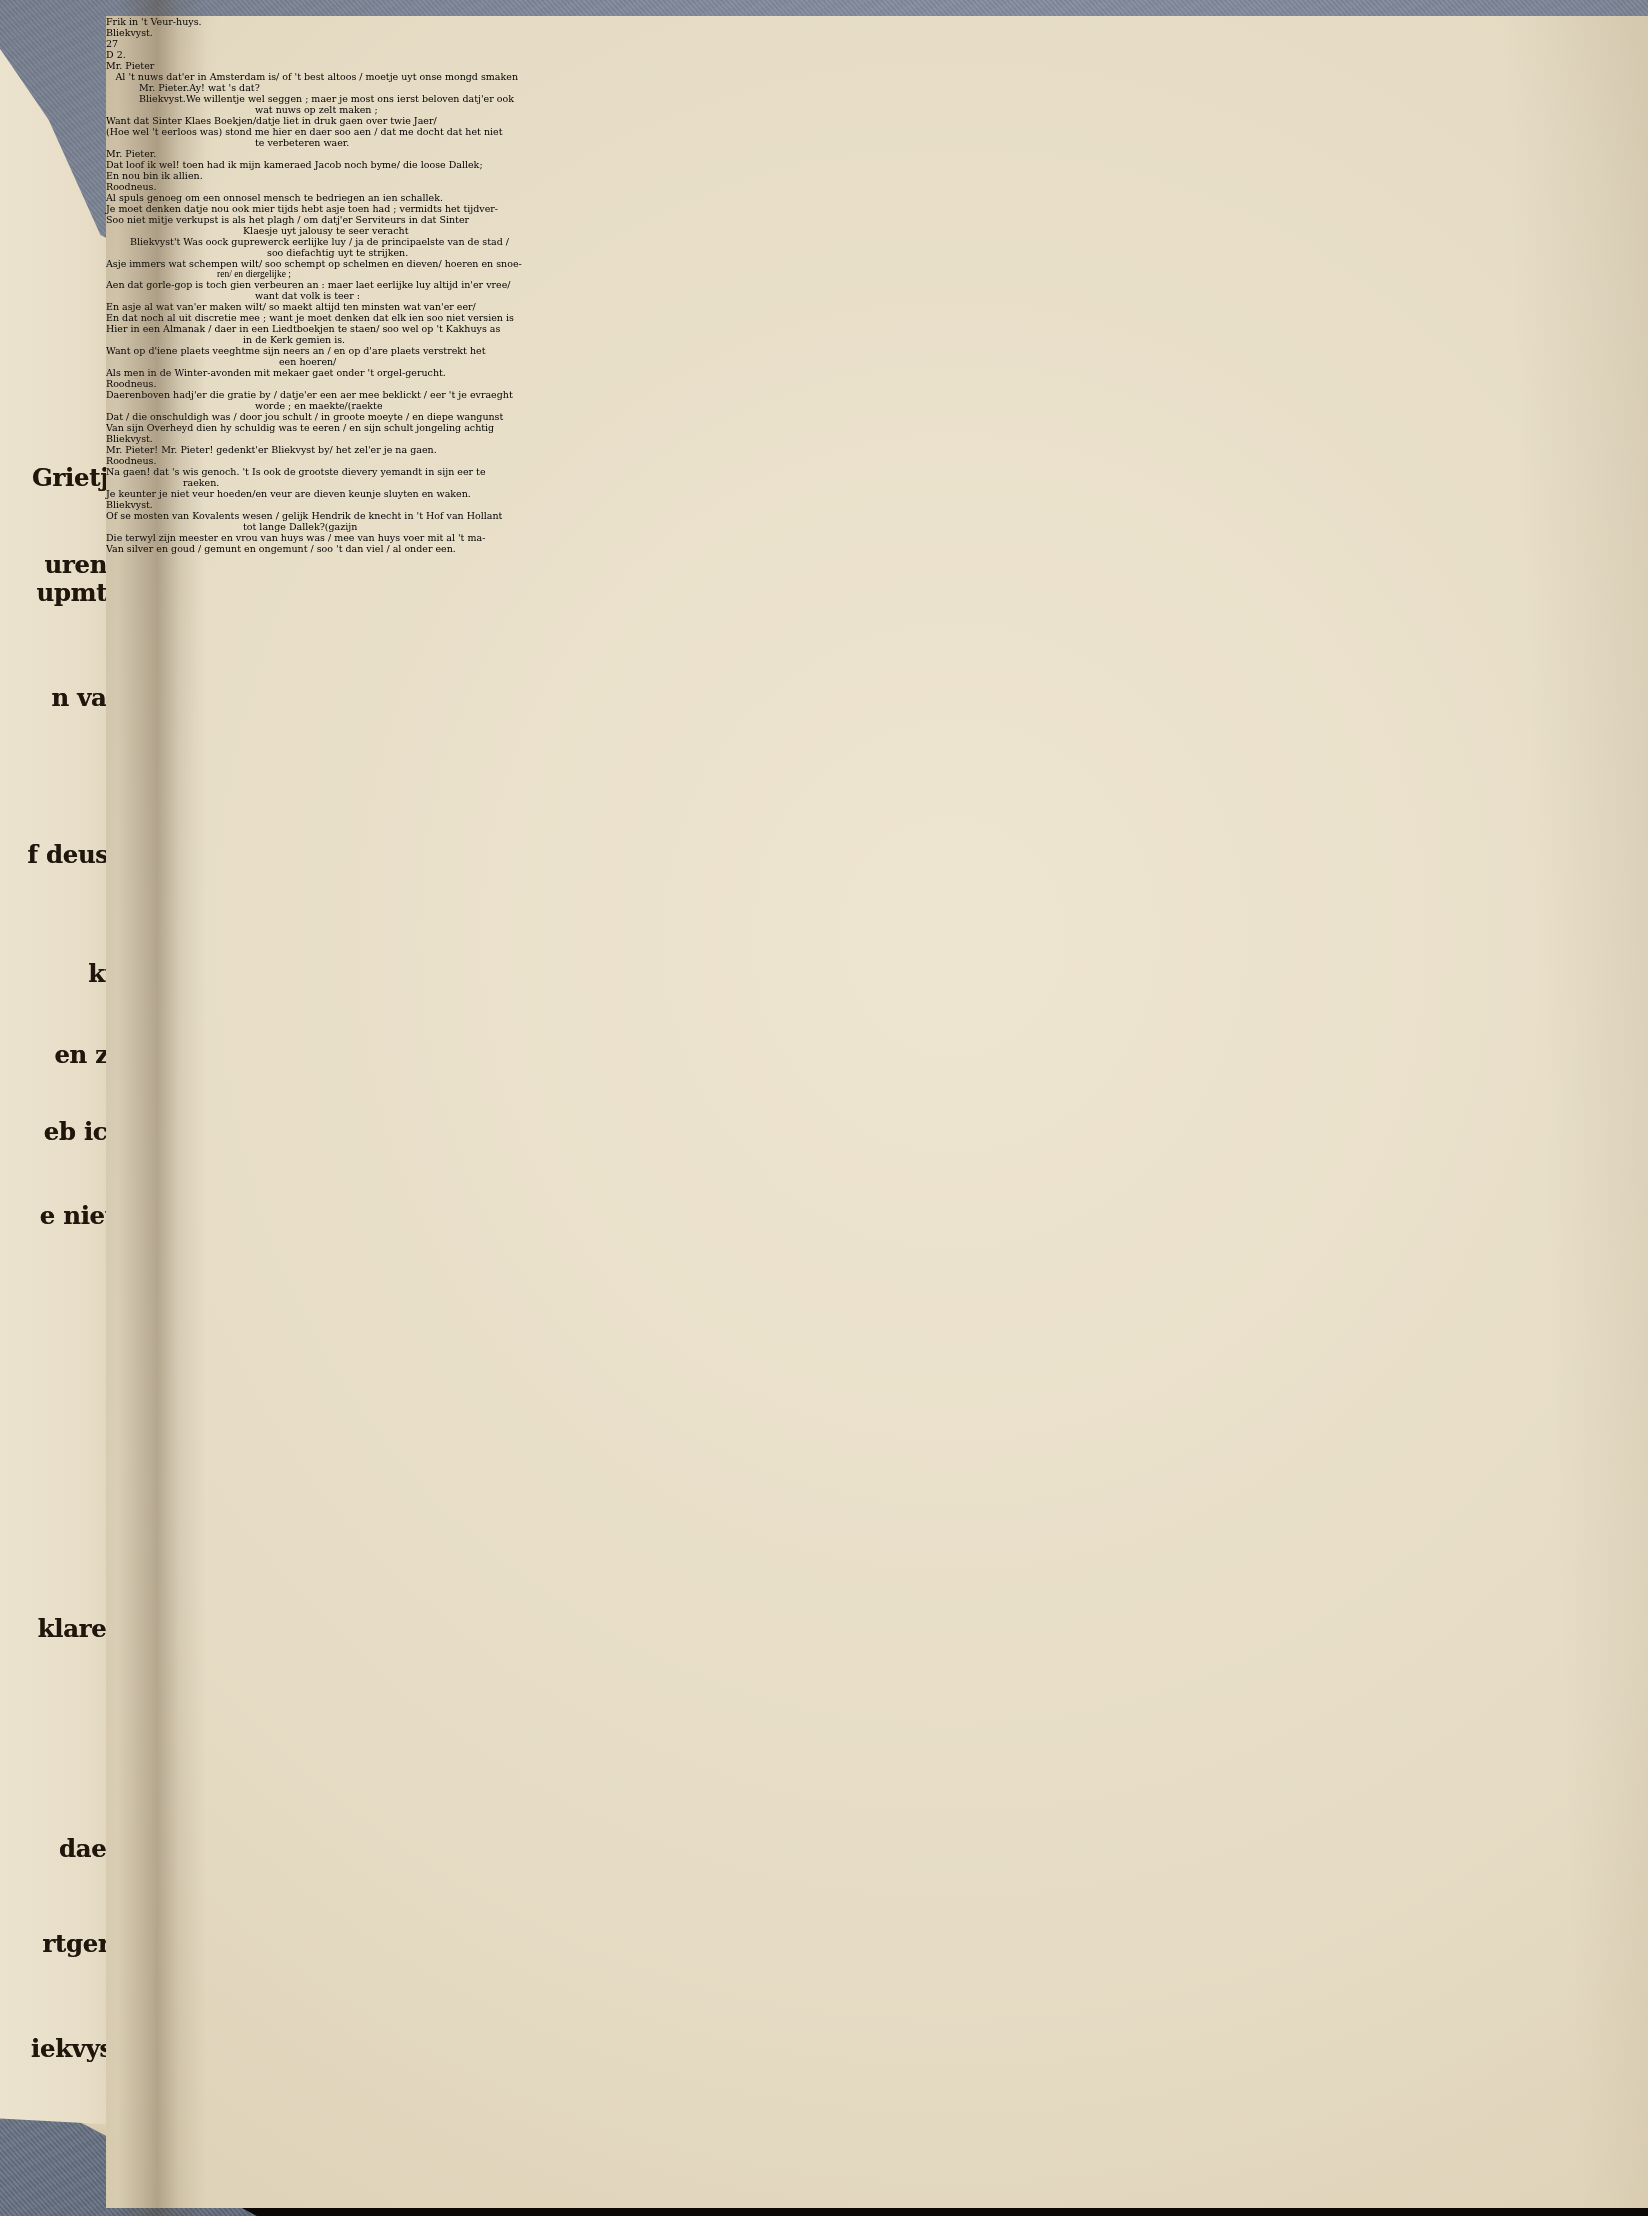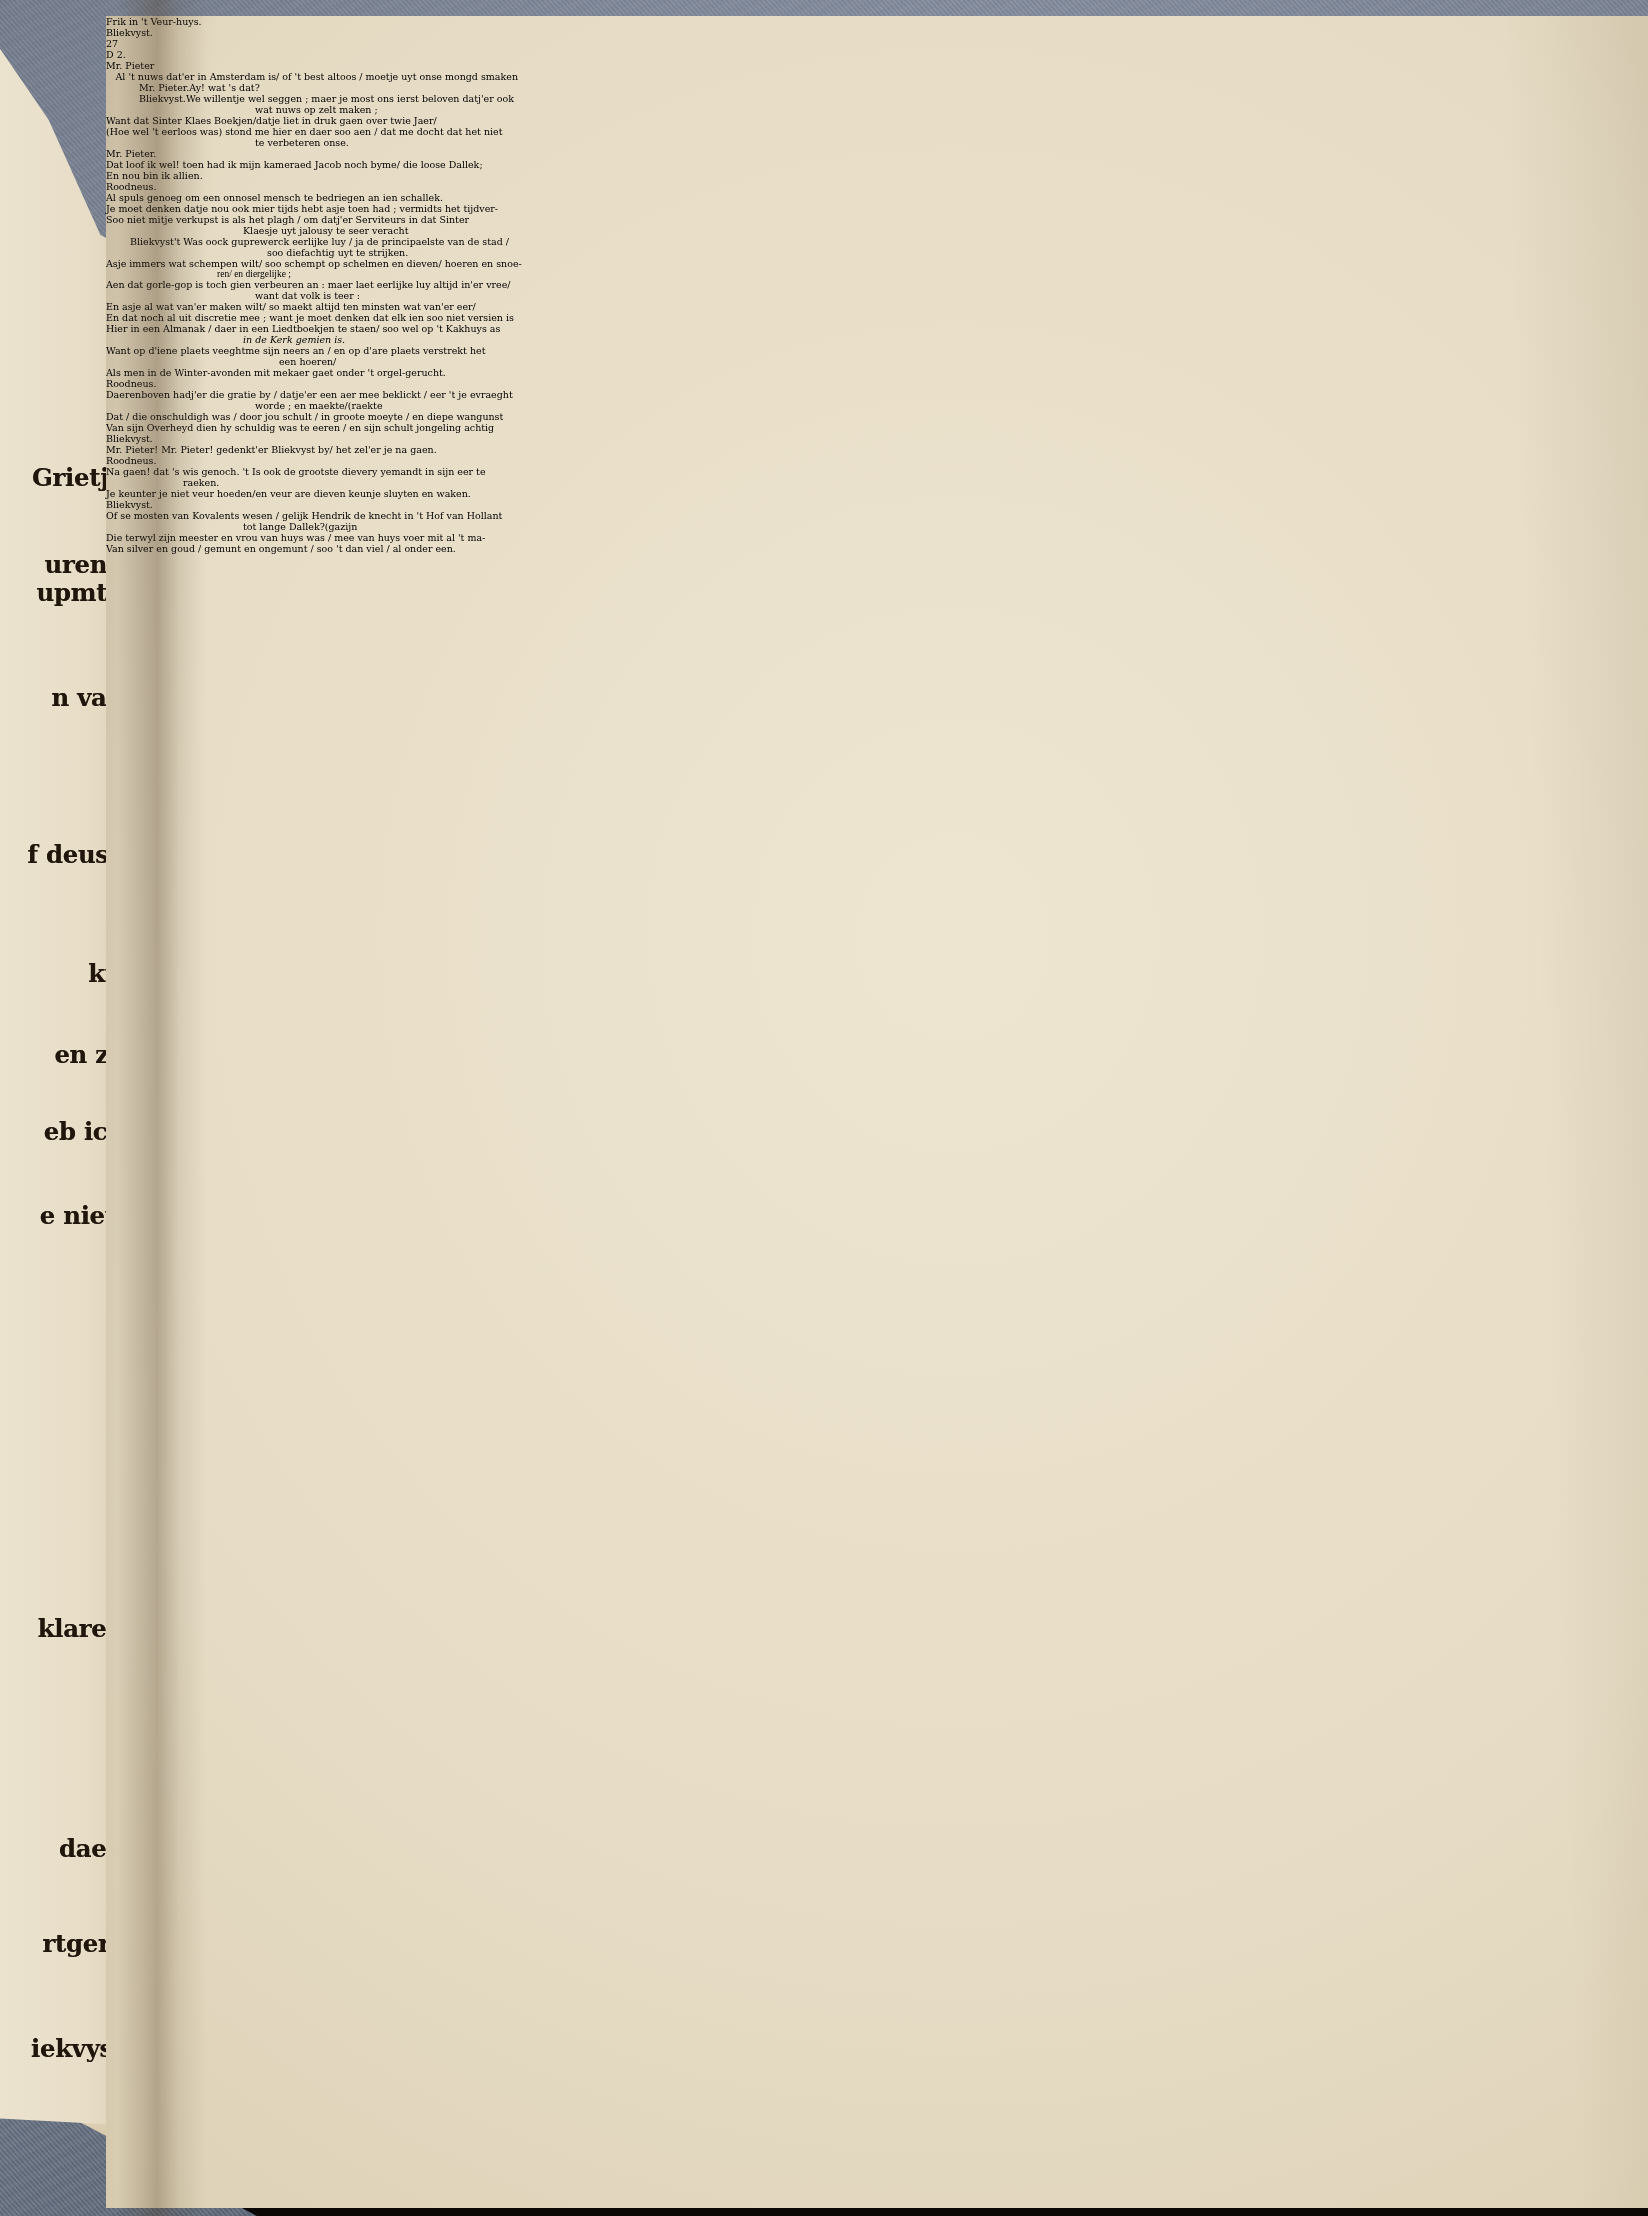--- a/index.html
+++ b/index.html
@@ -99,39 +99,39 @@
     <div class="title-line roman" style="top:75px;">Bliekvyst.</div>
     <div class="pagenum" style="top:80px;right:71px;">27</div>
     <div class="tl center sig" style="top:1974px;">D 2.</div>
     <div class="catch" style="top:1975px;right:54px;">Mr. Pieter</div>
   <div class="tl" style="top: 117px; padding-left: 9.5px;"><span>Al 't nuws dat'er in Amsterdam is/ of 't best altoos / moetje uyt onse mongd smaken</span></div>
       <div class="tl" style="top: 157px; padding-left: 33px;"><span class="roman label">Mr. Pieter.</span><span>Ay! wat 's dat?</span></div>
       <div class="tl" style="top: 196px; padding-left: 33px;"><span class="roman label">Bliekvyst.</span><span>We willentje wel seggen ; maer je most ons ierst beloven datj'er ook</span></div>
       <div class="tl" style="top: 236px; padding-left: 149px;"><span>wat nuws op zelt maken ;</span></div>
       <div class="tl" style="top: 275px; padding-left: 0px;"><span>Want dat Sinter Klaes Boekjen/datje liet in druk gaen over twie Jaer/</span></div>
       <div class="tl" style="top: 314px; padding-left: 0px;"><span>(Hoe wel 't eerloos was) stond me hier en daer soo aen / dat me docht dat het niet</span></div>
-      <div class="tl" style="top: 354px; padding-left: 149px;"><span>te verbeteren onse.</span></div>
+      <div class="tl" style="top: 354px; padding-left: 149px;"><span>te verbeteren waer.</span></div>
       <div class="tl center roman" style="top: 354px;">Mr. Pieter.</div>
       <div class="tl" style="top: 397px; padding-left: 0px;"><span>Dat loof ik wel! toen had ik mijn kameraed Jacob noch byme/ die loose Dallek;</span></div>
       <div class="tl" style="top: 440px; padding-left: 0px;"><span>En nou bin ik allien.</span></div>
       <div class="tl center roman" style="top: 484px;">Roodneus.</div>
       <div class="tl" style="top: 524px; padding-left: 0px;"><span>Al spuls genoeg om een onnosel mensch te bedriegen an ien schallek.</span></div>
       <div class="tl" style="top: 563px; padding-left: 0px;"><span>Je moet denken datje nou ook mier tijds hebt asje toen had ; vermidts het tijdver-</span></div>
       <div class="tl" style="top: 646px; padding-left: 0px;"><span>Soo niet mitje verkupst is als het plagh / om datj'er Serviteurs in dat Sinter</span></div>
       <div class="tl" style="top: 684px; padding-left: 137px;"><span>Klaesje uyt jalousy te seer veracht</span></div>
       <div class="tl" style="top: 726px; padding-left: 24px;"><span class="roman label">Bliekvyst</span><span>'t Was oock guprewerck eerlijke luy / ja de principaelste van de stad /</span></div>
       <div class="tl" style="top: 765px; padding-left: 161px;"><span>soo diefachtig uyt te strijken.</span></div>
       <div class="tl" style="top: 808px; padding-left: 0px;"><span>Asje immers wat schempen wilt/ soo schempt op schelmen en dieven/ hoeren en snoe-</span></div>
       <div class="tl" style="top: 847px; padding-left: 111px; font-family: Liberation Serif, serif;"><span>ren/ en diergelijke ;</span></div>
       <div class="tl" style="top: 892px; padding-left: 0px;"><span>Aen dat gorle-gop is toch gien verbeuren an : maer laet eerlijke luy altijd in'er vree/</span></div>
       <div class="tl" style="top: 932px; padding-left: 149px;"><span>want dat volk is teer :</span></div>
       <div class="tl" style="top: 976px; padding-left: 0px;"><span>En asje al wat van'er maken wilt/ so maekt altijd ten minsten wat van'er eer/</span></div>
       <div class="tl" style="top: 1015px; padding-left: 0px;"><span>En dat noch al uit discretie mee ; want je moet denken dat elk ien soo niet versien is</span></div>
       <div class="tl" style="top: 1054px; padding-left: 0px;"><span>Hier in een Almanak / daer in een Liedtboekjen te staen/ soo wel op 't Kakhuys as</span></div>
-      <div class="tl" style="top: 1092px; padding-left: 137px; font-style: italic;"><span>in de Kerk gemien is.</span></div>
+      <div class="tl" style="top: 1092px; padding-left: 137px;"><span>in de Kerk gemien is.</span></div>
       <div class="tl" style="top: 1135px; padding-left: 0px;"><span>Want op d'iene plaets veeghtme sijn neers an / en op d'are plaets verstrekt het</span></div>
       <div class="tl" style="top: 1175px; padding-left: 173px;"><span>een hoeren/</span></div>
       <div class="tl" style="top: 1217px; padding-left: 0px;"><span>Als men in de Winter-avonden mit mekaer gaet onder 't orgel-gerucht.</span></div>
       <div class="tl center roman" style="top: 1261px;">Roodneus.</div>
       <div class="tl" style="top: 1301px; padding-left: 0px;"><span>Daerenboven hadj'er die gratie by / datje'er een aer mee beklickt / eer 't je evraeght</span></div>
       <div class="tl" style="top: 1340px; padding-left: 149px;"><span>worde ; en maekte/</span><span class="right-part" style="right: 71px;">(raekte</span></div>
       <div class="tl" style="top: 1384px; padding-left: 0px;"><span>Dat / die onschuldigh was / door jou schult / in groote moeyte / en diepe wangunst</span></div>
       <div class="tl" style="top: 1423px; padding-left: 0px;"><span>Van sijn Overheyd    dien hy schuldig was te eeren / en sijn schult jongeling achtig</span></div>
       <div class="tl center roman" style="top: 1509px;">Bliekvyst.</div>
       <div class="tl" style="top: 1551px; padding-left: 0px;"><span>Mr. Pieter! Mr. Pieter! gedenkt'er Bliekvyst by/ het zel'er je na gaen.</span></div>

